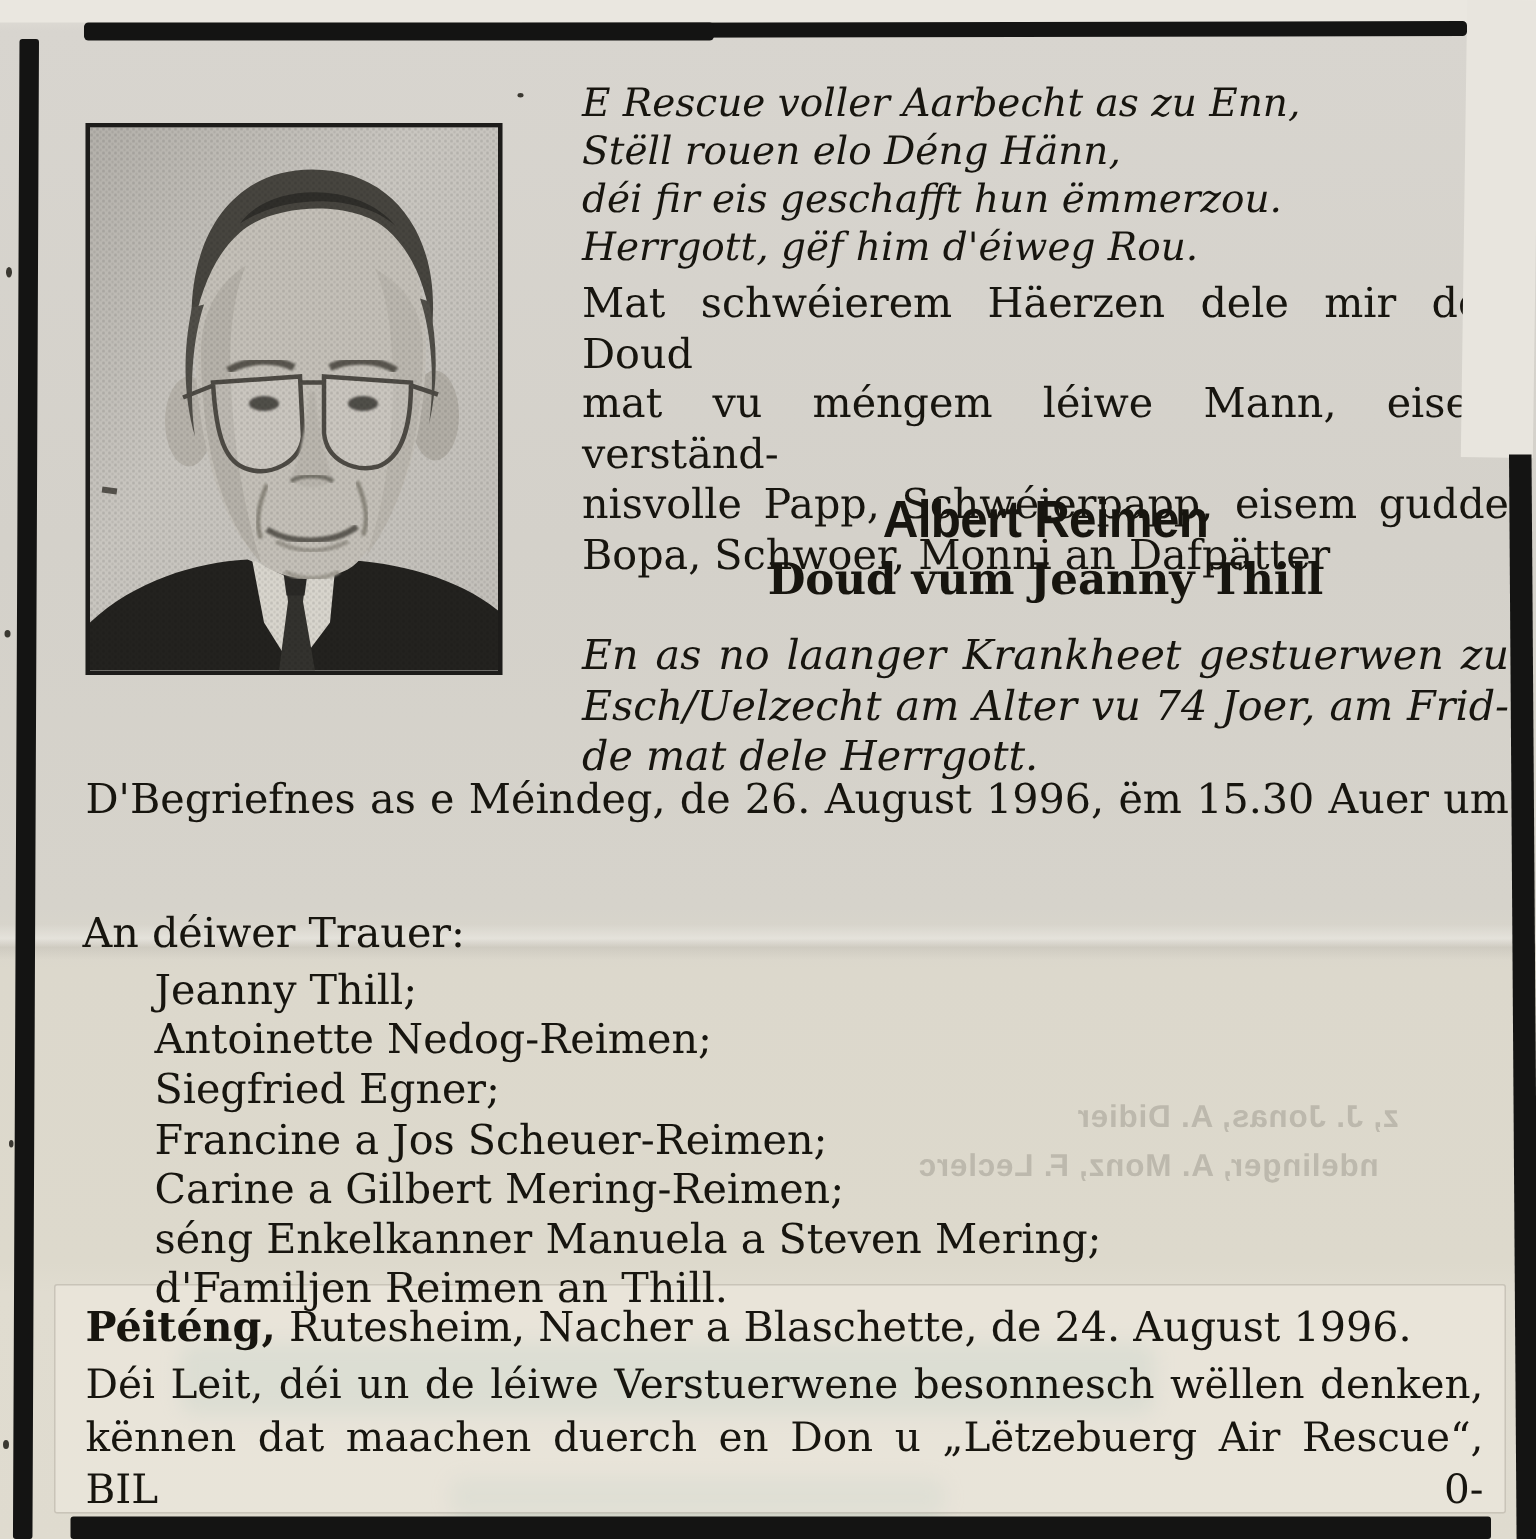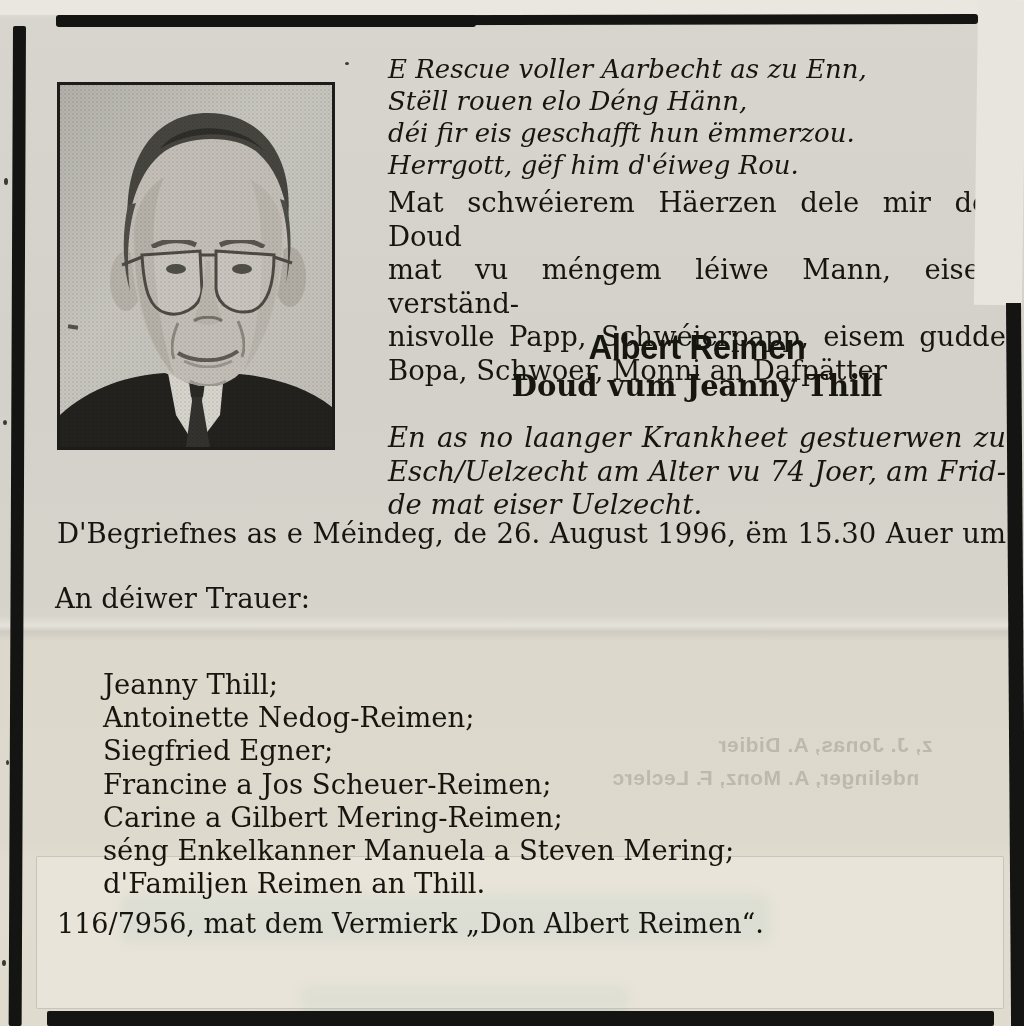--- a/index.html
+++ b/index.html
@@ -37,22 +37,22 @@
   #poem{left:388px;top:53px;width:620px;font-style:italic;font-size:26px;line-height:32px;white-space:pre-line;}
   .para{font-size:27.5px;line-height:33.5px;}
   .just{white-space:pre-line;text-align:justify;text-align-last:justify;}
   #intro{left:388px;top:186px;width:618px;}
   #deceased-name{left:388px;top:327px;width:618px;text-align:center;
     font-family:"Liberation Sans",sans-serif;font-weight:700;font-size:35px;letter-spacing:-0.5px;
     transform:scaleX(.94);}
   #relation-subtitle{left:388px;top:369px;width:618px;text-align:center;font-weight:700;font-size:29px;}
   #death-para{left:388px;top:421px;width:618px;font-style:italic;}
   #funeral-para{left:57px;top:517px;width:949px;}
-  #mourning-label{left:55px;top:582px;font-size:27.5px;}
-  #mourners{left:103px;top:644px;width:720px;font-size:27.5px;line-height:33.2px;white-space:pre-line;margin-top:24px;}
+  #mourning-label{left:55px;top:606px;font-size:27.5px;}
+  #mourners{left:103px;top:644px;width:720px;font-size:27.5px;line-height:33.2px;white-space:pre-line;}
   
   #closing-box{left:36px;top:856px;width:968px;height:153px;z-index:2;
     background:rgba(238,234,223,.6);border:1px solid rgba(140,135,122,.35);border-radius:2px;box-sizing:border-box;}
   #place-line{left:57px;top:869px;width:900px;font-size:27.5px;z-index:3;}
   #place-line b{font-weight:700;}
   #donation-para{left:57px;top:906px;width:932px;font-size:27px;line-height:35px;z-index:3;}
   #reference-number{left:898px;top:980px;font-family:"Liberation Sans",sans-serif;
     font-weight:700;font-size:21px;color:#23211d;letter-spacing:.5px;z-index:3;margin-top:36px;}
 </style>
 </head>
@@ -147,38 +147,43 @@
 nisvolle Papp, Schwéierpapp, eisem gudde</div>
     <div>Bopa, Schwoer, Monni an Dafpätter</div>
   </div>
 
   <div class="abs txt" id="deceased-name">Albert Reimen</div>
   <div class="abs txt" id="relation-subtitle">Doud vum Jeanny Thill</div>
 
   <div class="abs txt para" id="death-para">
     <div class="just">En as no laanger Krankheet gestuerwen zu
 Esch/Uelzecht am Alter vu 74 Joer, am Frid-</div>
-    <div>de mat eiser Uelzecht.</div>
+    <div>de mat dele Herrgott.</div>
   </div>
 
   <div class="abs txt para" id="funeral-para">
     <div class="just">D'Begriefnes as e Méindeg, de 26. August 1996, ëm 15.30 Auer um</div>
   </div>
 
   <div class="abs txt" id="mourning-label">An déiwer Trauer:</div>
   <div class="abs txt" id="mourners">Jeanny Thill;
 Antoinette Nedog-Reimen;
 Siegfried Egner;
 Francine a Jos Scheuer-Reimen;
 Carine a Gilbert Mering-Reimen;
 séng Enkelkanner Manuela a Steven Mering;
 d'Familjen Reimen an Thill.</div>
 
   <div class="abs" id="closing-box"></div>
+  <div class="abs txt" id="place-line">
+    <b>Péiténg,</b><span> Rutesheim, Nacher a Blaschette, de 24. August 1996.</span>
+  </div>
   <div class="abs txt" id="donation-para">
+    <div class="just">Déi Leit, déi un de léiwe Verstuerwene besonnesch wëllen denken,
+kënnen dat maachen duerch en Don u „Lëtzebuerg Air Rescue“, BIL 0-</div>
     <div>116/7956, mat dem Vermierk „Don Albert Reimen“.</div>
   </div>
   <div class="abs" id="reference-number">229994</div>
 
   <div class="abs bar" id="bar-top"></div>
   <div class="abs bar" id="bar-top-thick"></div>
   <div class="abs bar" id="bar-left"></div>
   <div class="abs bar" id="bar-right"></div>
   <div class="abs bar" id="bar-bottom"></div>
 

